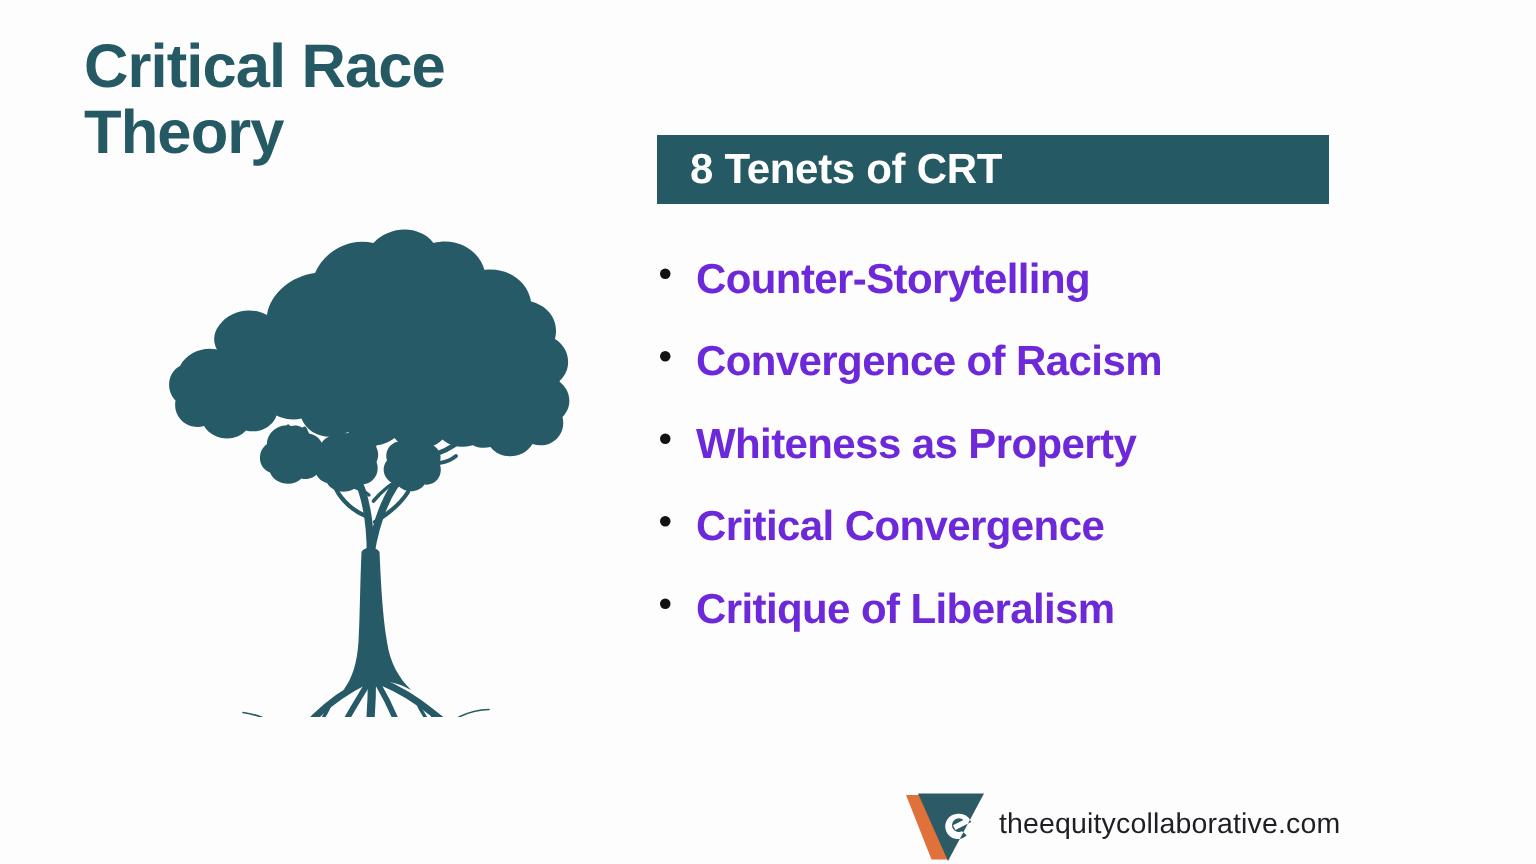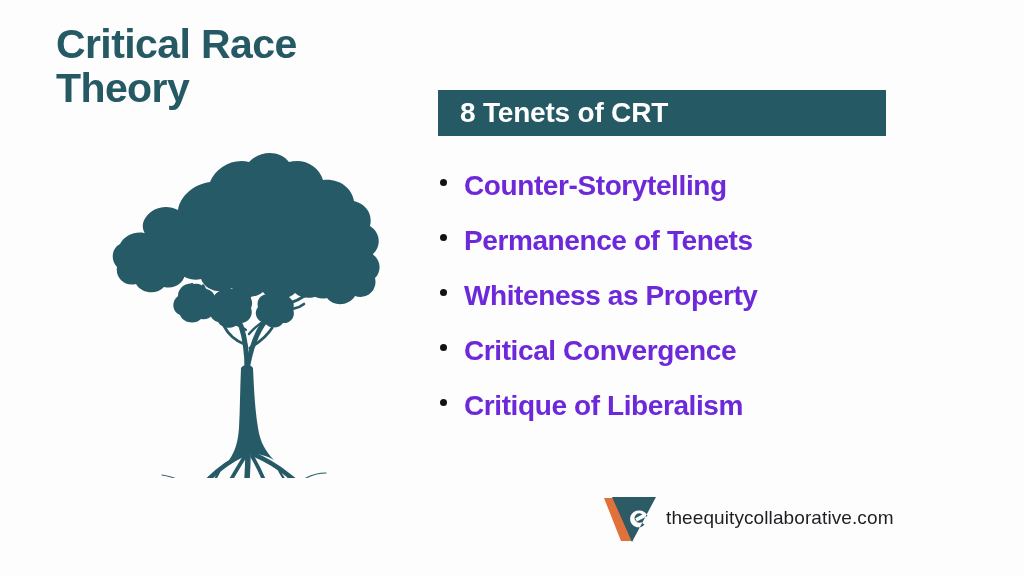--- a/index.html
+++ b/index.html
@@ -90,21 +90,21 @@
     color: #6d28d9;
     letter-spacing: -0.4px;
     line-height: 1;
     white-space: nowrap;
   }
 
   
   .footer {
     position: absolute;
     left: 602px;
-    top: 492px;
+    top: 524px;
     display: flex;
     align-items: center;
   }
   .logo-mark {
     width: 56px;
     height: 52px;
     flex: 0 0 auto;
   }
   .logo-mark svg { display: block; width: 100%; height: 100%; }
   .footer-url {
@@ -246,21 +246,21 @@
     <span class="banner-text">8 Tenets of CRT</span>
   </div>
 
   <ul class="tenets">
     <li class="tenet">
       <span class="tenet-bullet"></span>
       <span class="tenet-label">Counter-Storytelling</span>
     </li>
     <li class="tenet">
       <span class="tenet-bullet"></span>
-      <span class="tenet-label">Permanence of Tenets</span>
+      <span class="tenet-label">Convergence of Racism</span>
     </li>
     <li class="tenet">
       <span class="tenet-bullet"></span>
       <span class="tenet-label">Whiteness as Property</span>
     </li>
     <li class="tenet">
       <span class="tenet-bullet"></span>
       <span class="tenet-label">Critical Convergence</span>
     </li>
     <li class="tenet">

